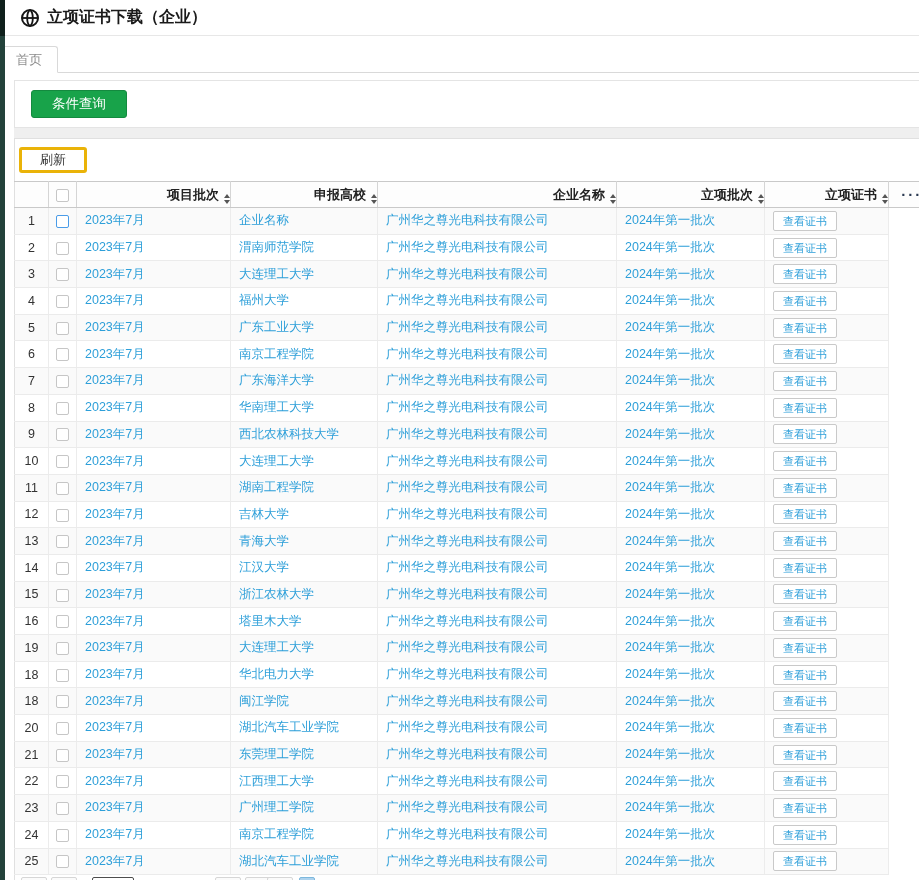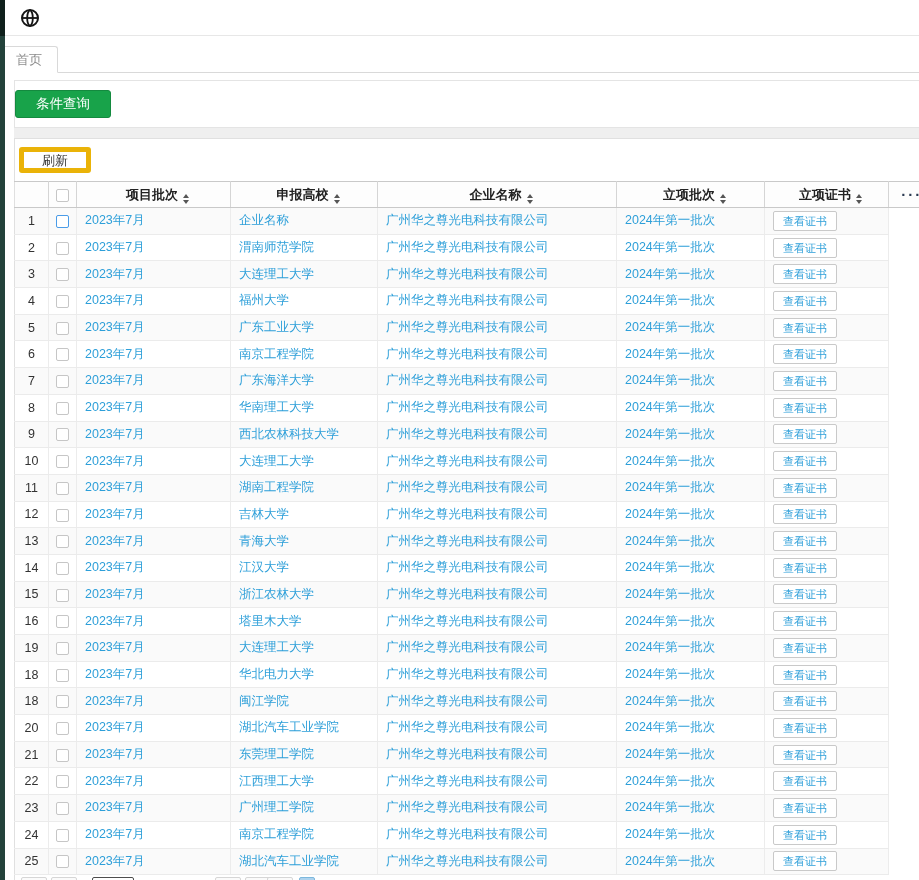--- a/index.html
+++ b/index.html
@@ -19,39 +19,39 @@
   
   .tabstrip { height:37px; border-bottom:1px solid #d9d9d9; background:#fff;
     display:flex; align-items:flex-end; }
   .tab { height:27px; line-height:25px; padding:0 15px; font-size:13px; color:#8d8d8d;
     background:#fff; border:1px solid #d9d9d9; border-bottom:1px solid #fff;
     border-radius:3px 3px 0 0; margin-bottom:-1px; cursor:default; }
 
   
   .gap7 { height:7px; background:#fff; }
   .query-panel { margin-left:14px; height:48px; border:1px solid #e4e4e4; border-right:0;
-    background:#fff; display:flex; align-items:center; padding-left:0; }
+    background:#fff; display:flex; align-items:center; padding-left:16px; }
   .btn-green { background:#18a34a; color:#fff; border:1px solid #148a3f; border-radius:3px;
     font-size:13.5px; padding:0 20px; height:28px; cursor:pointer;
     font-family:inherit; }
 
   .gap10 { height:10px; background:#efefef; margin-left:14px; }
 
   
   .table-panel { margin-left:14px; border:1px solid #e0e0e0; border-right:0; border-bottom:0;
     background:#fff; height:742px; padding-top:8px; }
-  .btn-refresh { margin-left:4px; background:#fff; color:#333; border:5px solid #eab308;
+  .btn-refresh { margin-left:4px; background:#fff; color:#333; border:3px solid #eab308;
     border-radius:3px; font-size:13px; padding:0 18px; height:26px; cursor:pointer;
     font-family:inherit; }
 
   table.tbl { border-collapse:collapse; table-layout:fixed; width:920px; margin-top:8px; margin-left:-1px; }
   .tbl th, .tbl td { overflow:hidden; white-space:nowrap; }
   .tbl thead th { height:26px; background:#fdfdfd; border-top:1px solid #c9c9c9;
     border-bottom:1px solid #c9c9c9; border-right:1px solid #d5d5d5;
-    font-size:13px; font-weight:bold; color:#222; text-align:center; padding-left:8px; }
+    font-size:13px; font-weight:bold; color:#222; text-align:right; padding-left:8px; }
   .tbl thead th.c-idx, .tbl thead th.c-chk { padding-left:0; text-align:center; }
   .tbl thead th.c-more { border-right:0; text-align:center; padding-left:0;
     color:#2b3a52; font-size:15px; letter-spacing:2px; }
   .tbl tbody td { height:26.7px; border-bottom:1px solid #ebebeb; border-right:1px solid #ececec;
     font-size:12.5px; padding-left:8px; background:#fff; }
   .tbl tbody tr:nth-child(odd) td { background:#fafafa; }
   .tbl tbody td.c-more { border-right:0; border-bottom:0; background:#fff !important; }
   .tbl td.c-idx { text-align:center; padding-left:0; color:#333; font-size:12.5px; }
   .tbl td.c-chk { text-align:center; padding-left:0; }
   .tbl td.c-link { color:#2d9fd9; }
@@ -87,20 +87,21 @@
 <div class="left-strip">
   <div class="strip-top"></div>
 </div>
 
 <div class="titlebar">
   <svg width="20" height="20" viewBox="0 0 24 24">
     <circle cx="12" cy="12" r="9.6" fill="none" stroke="#151515" stroke-width="2.4"></circle>
     <path d="M2.4 12 H21.6" fill="none" stroke="#151515" stroke-width="2.2"></path>
     <path d="M12 2.4 C7.5 5.5 7.5 18.5 12 21.6 M12 2.4 C16.5 5.5 16.5 18.5 12 21.6" fill="none" stroke="#151515" stroke-width="2.2"></path>
   </svg>
+  <span class="page-title">立项证书下载（企业）</span>
 </div>
 
 <div class="tabstrip">
   <div class="tab">
     <span>首页</span>
   </div>
 </div>
 
 <div class="gap7"></div>
 

